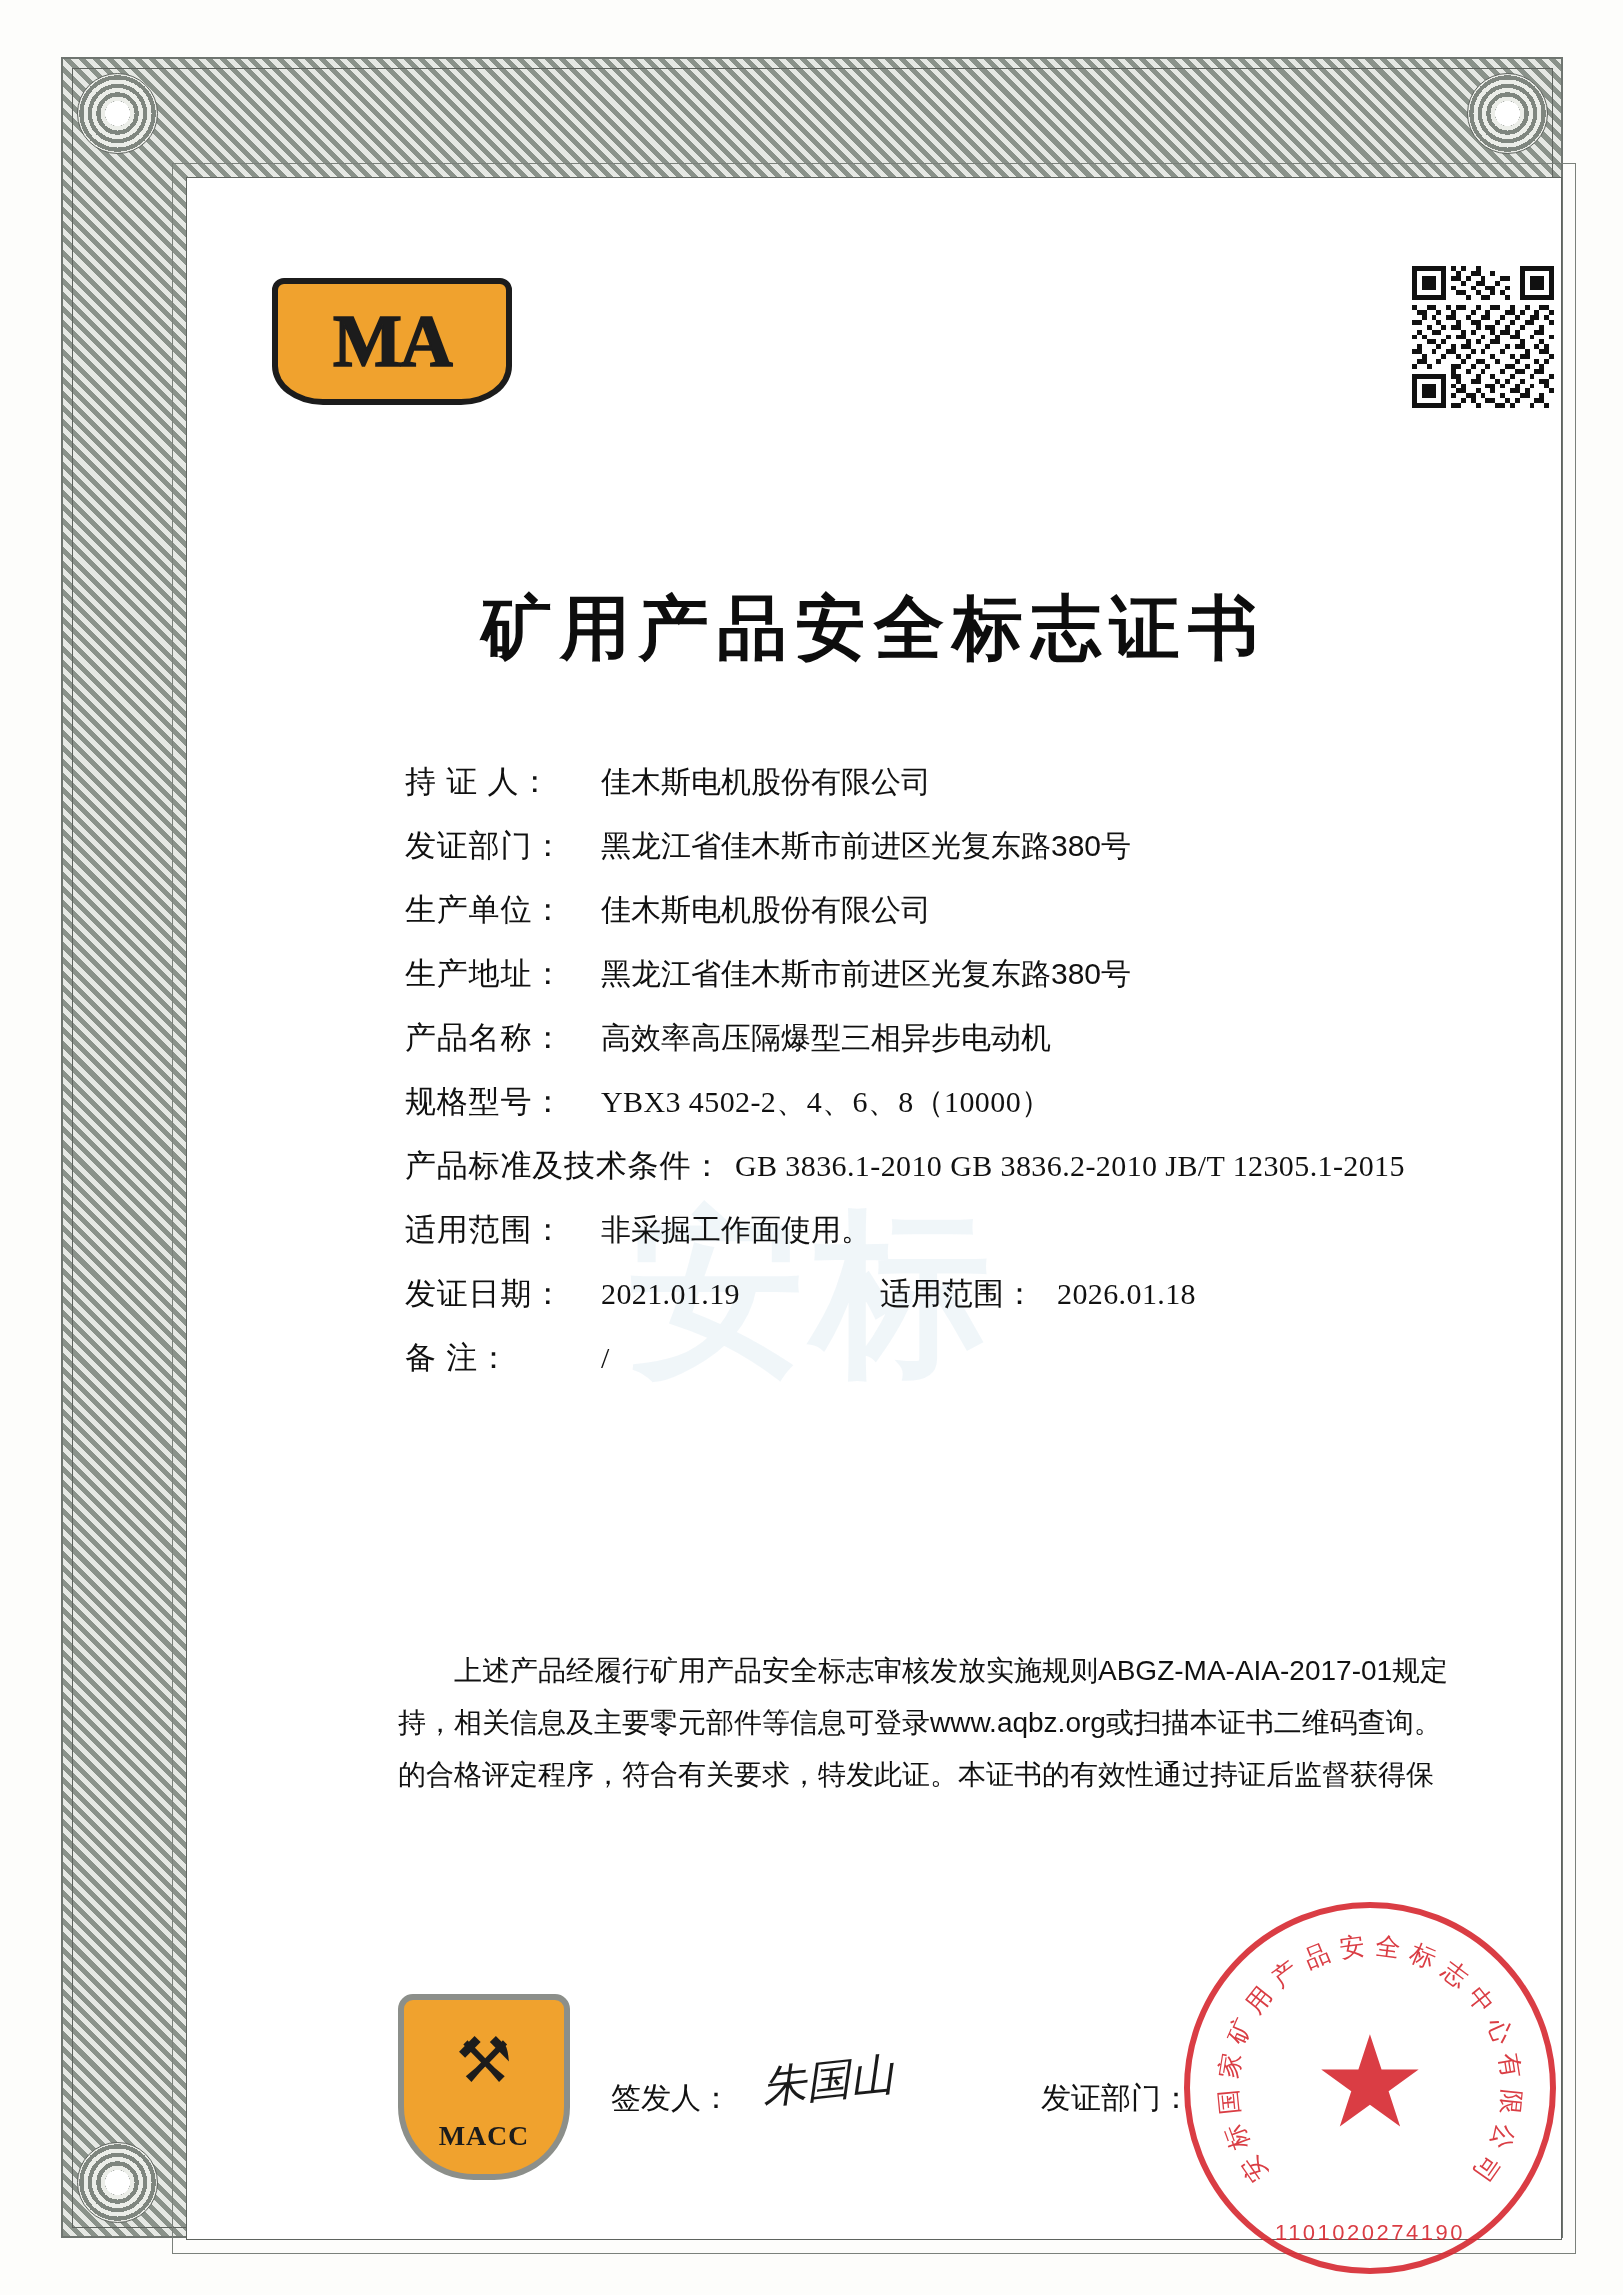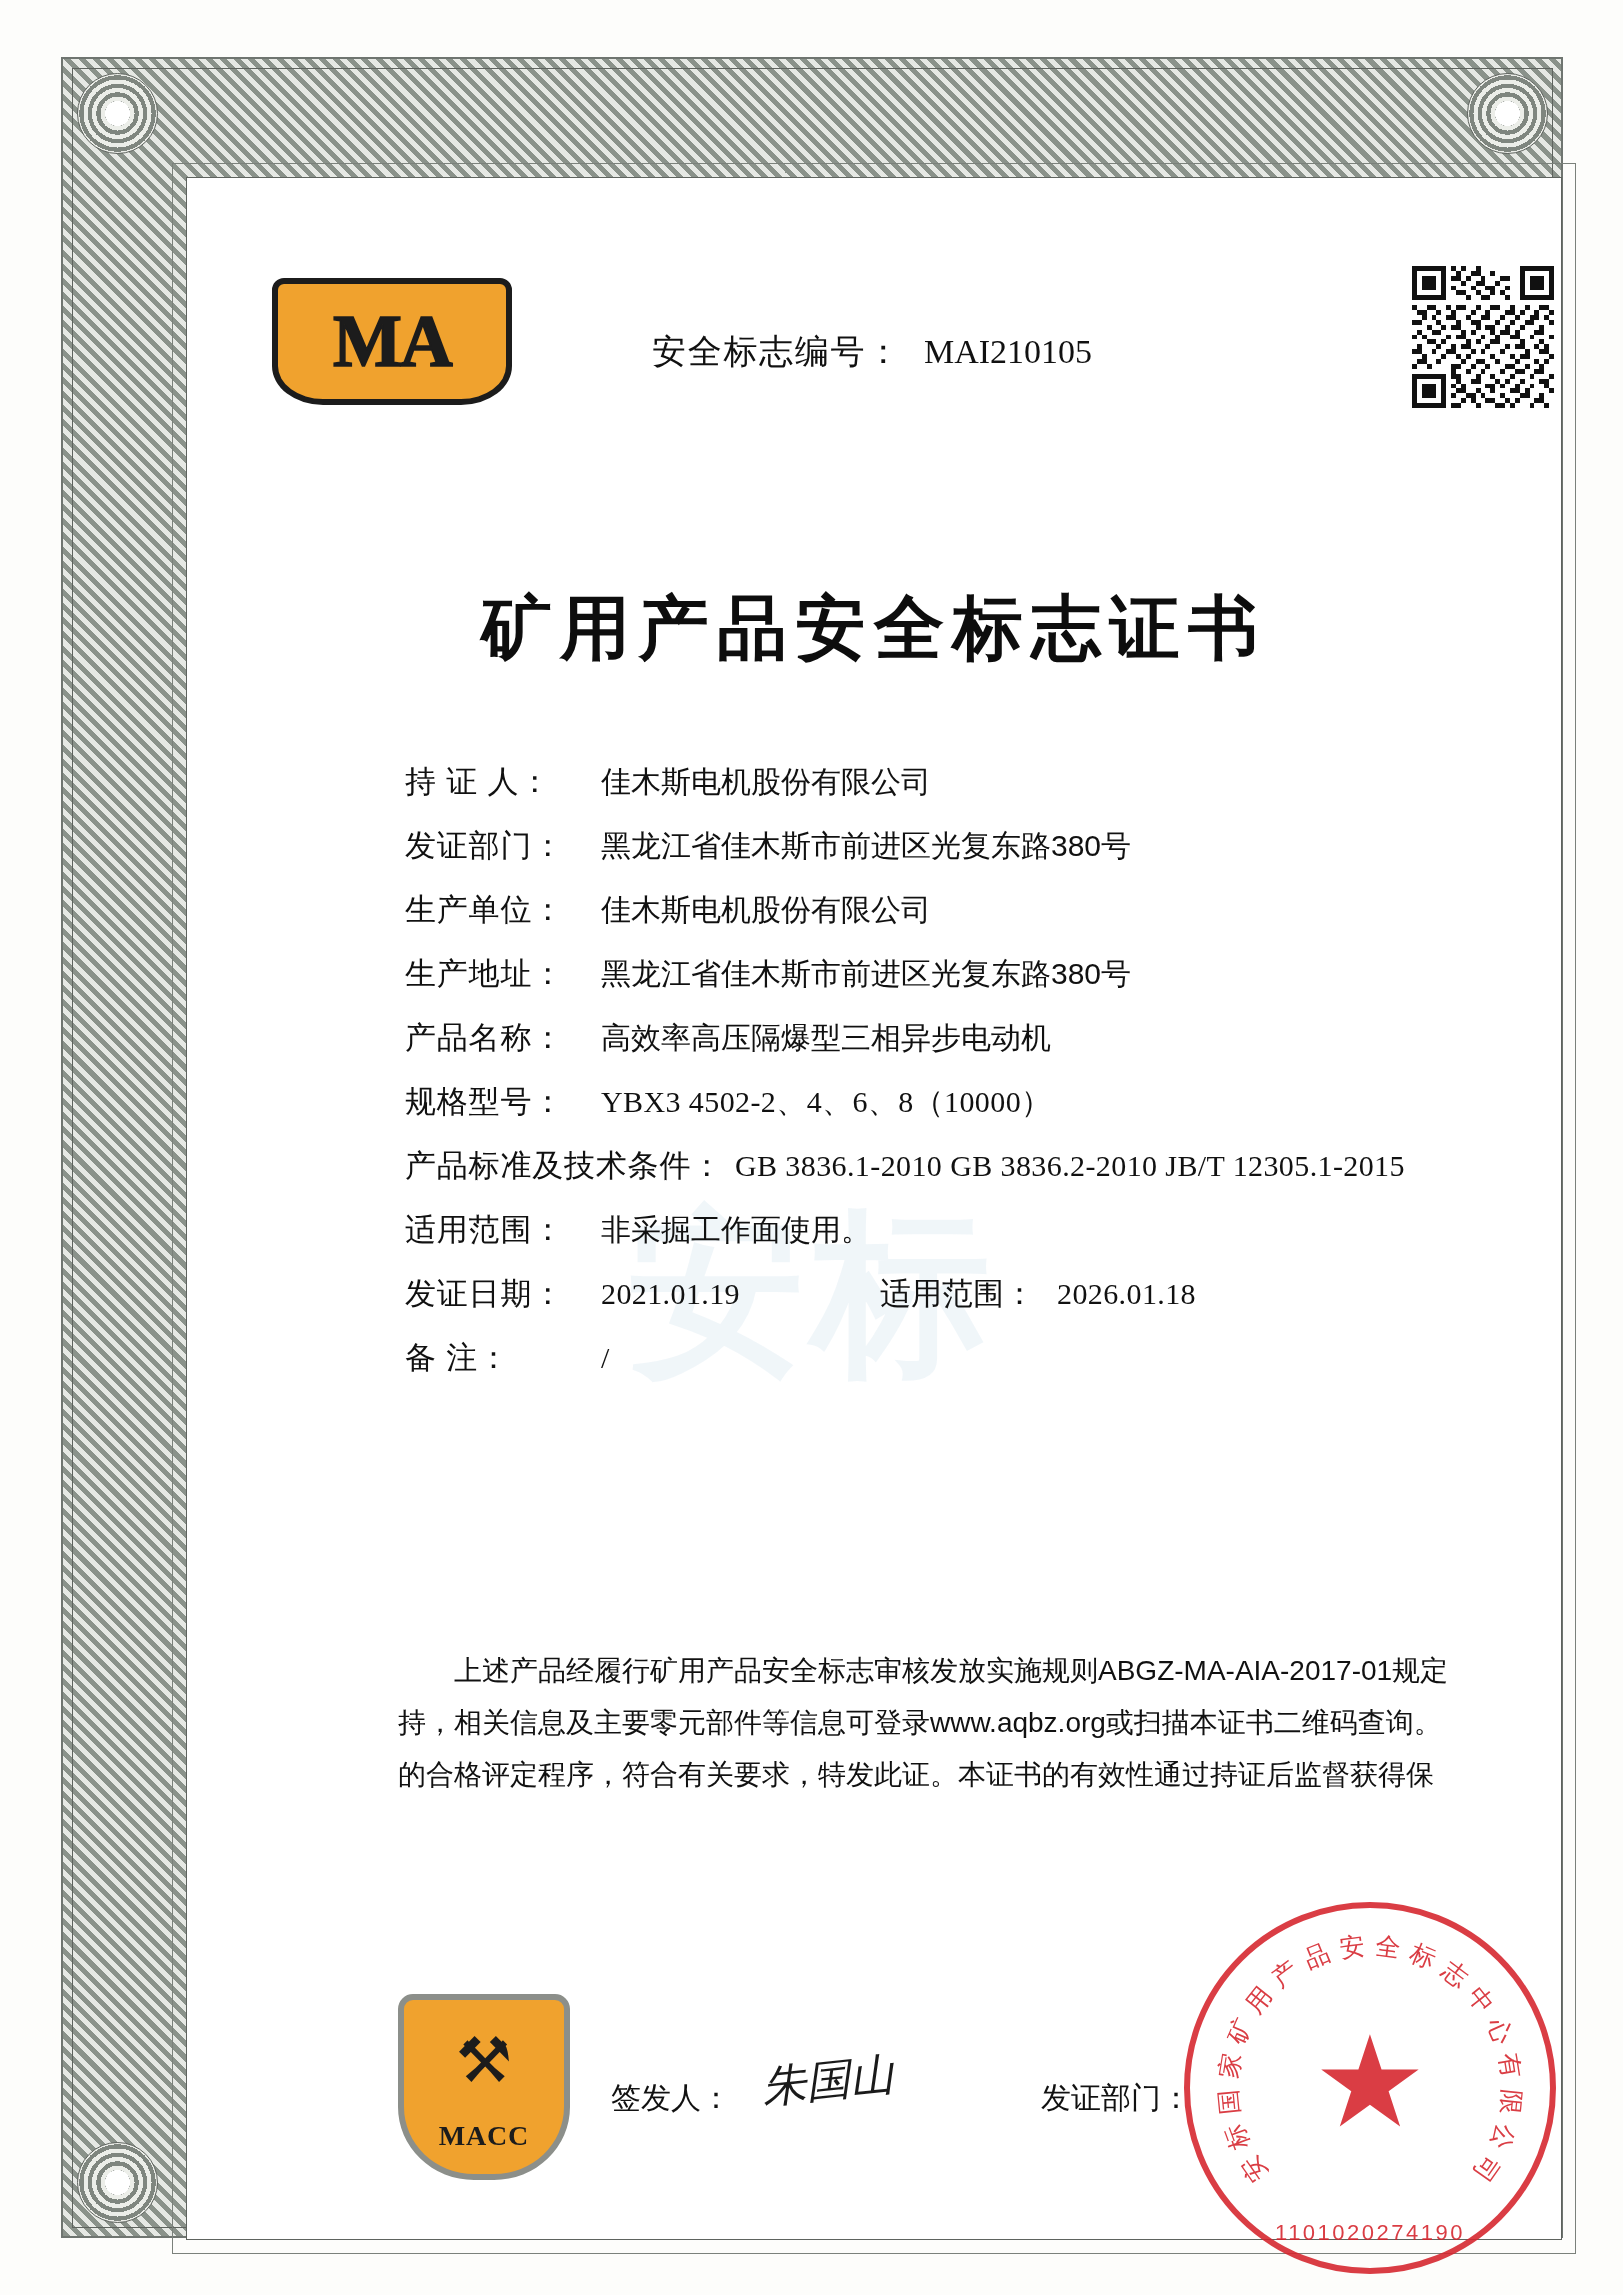--- a/index.html
+++ b/index.html
@@ -361,23 +361,20 @@
     <div class="frame-inner">
 
       <div class="header-row">
 
         <div class="ma-logo">
           <div class="ma-shield">
             <span class="ma-text">MA</span>
           </div>
         </div>
 
-        <div class="cert-no">
-          <span class="label">安全标志编号：</span><span class="value">MAI210105</span>
-        </div>
 
         <div class="qr">
           <svg class="qr-grid" viewBox="0 0 29 29" shape-rendering="crispEdges">
             <rect width="29" height="29" fill="#ffffff"></rect>
             <g fill="#111111">
               <rect x="0" y="0" width="7" height="1"></rect>
                 <rect x="0" y="6" width="7" height="1"></rect>
               <rect x="0" y="0" width="1" height="7"></rect>
                 <rect x="6" y="0" width="1" height="7"></rect>
               <rect x="2" y="2" width="3" height="3"></rect>

